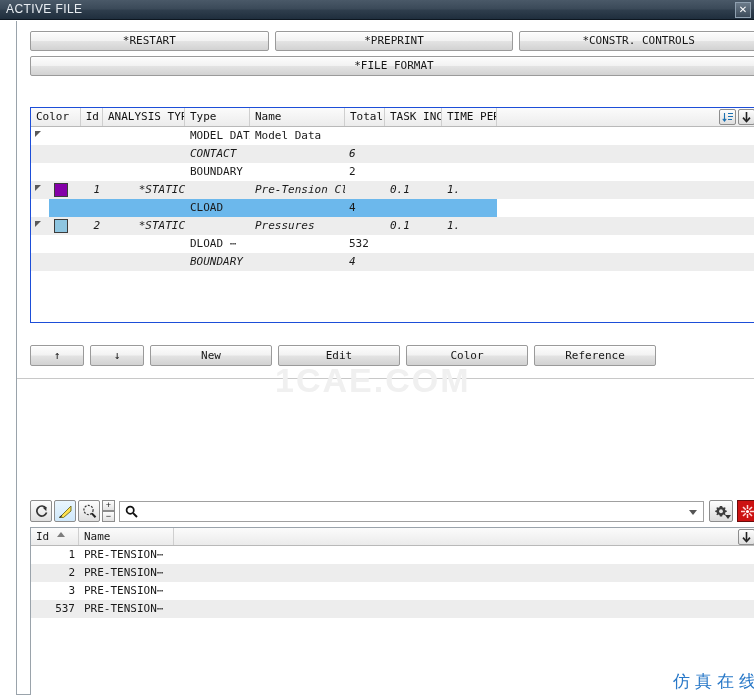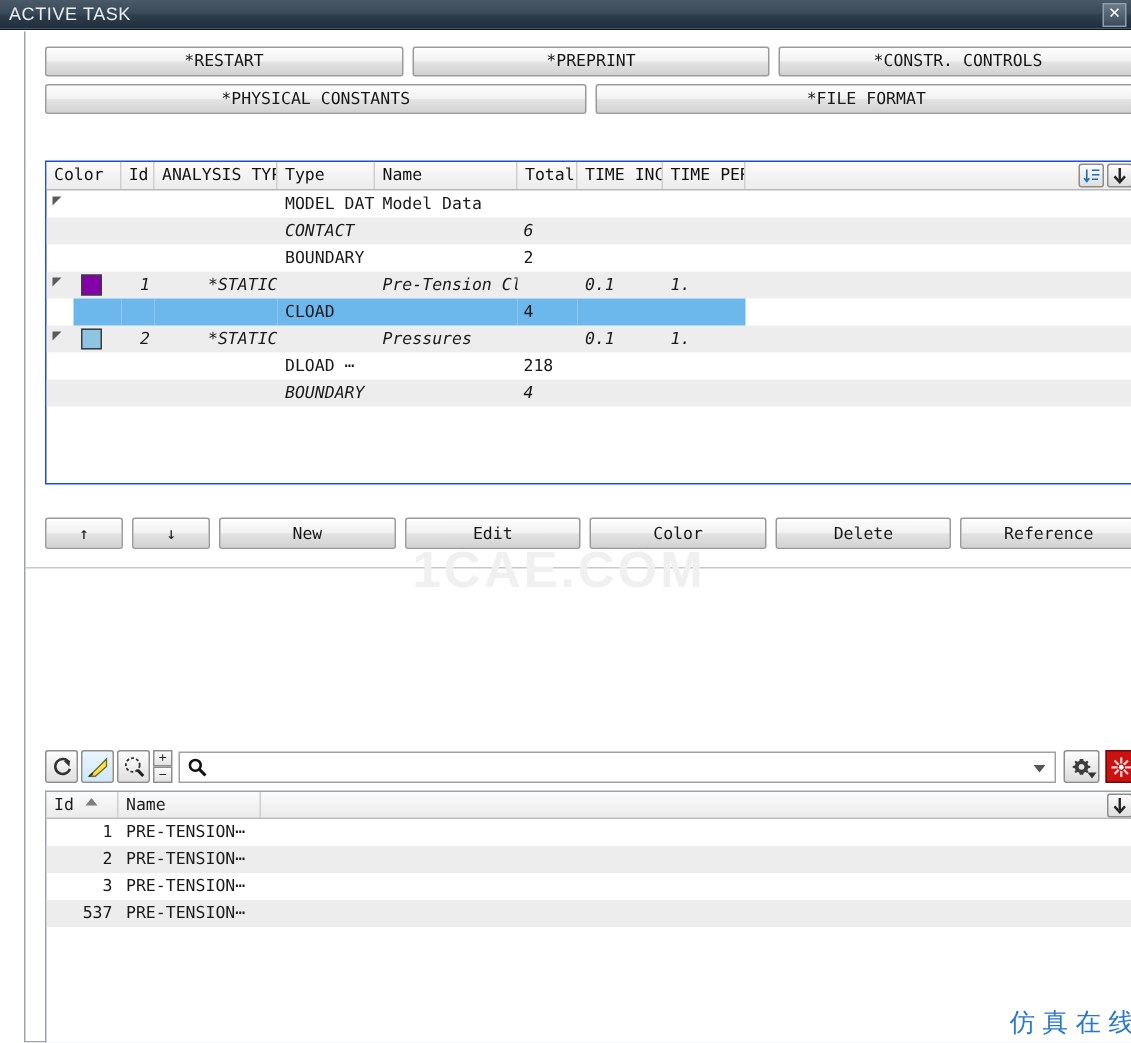--- a/index.html
+++ b/index.html
@@ -225,47 +225,46 @@
     font-size:15px;font-weight:bold;color:#e21414;
     letter-spacing:0px;user-select:none;pointer-events:none;
   }
 </style>
 </head>
 <body>
 
 <div id="app">
 
   <div class="titlebar">
-    <span class="tl-text">ACTIVE TASK</span>
+    <span class="tl-text">ACTIVE FILE</span>
     <div class="tl-close">✕</div>
   </div>
 
   <div class="frame">
 
     <div class="kwgrid">
       <div class="kwrow">
         <div class="btn">*RESTART</div>
         <div class="btn">*PREPRINT</div>
         <div class="btn">*CONSTR. CONTROLS</div>
       </div>
       <div class="kwrow">
-        <div class="btn">*PHYSICAL CONSTANTS</div>
         <div class="btn">*FILE FORMAT</div>
       </div>
     </div>
 
     <div class="tablepanel">
       <div class="thead">
         <div class="th" style="width:50px">Color</div>
         <div class="th" style="width:22px;text-align:right;padding-left:0;padding-right:3px">Id</div>
         <div class="th" style="width:82px">ANALYSIS TYPE</div>
         <div class="th" style="width:65px">Type</div>
         <div class="th" style="width:95px">Name</div>
         <div class="th" style="width:40px">Total</div>
-        <div class="th" style="width:57px">TIME INC</div>
+        <div class="th" style="width:57px">TASK INC</div>
         <div class="th" style="width:55px">TIME PER</div>
         <div class="th last"></div>
         <div class="hdr-btns">
           <div class="hbtn">
             <svg width="12" height="11" viewBox="0 0 12 11">
               <path d="M2.5 1 L2.5 8.5 M0.8 6.8 L2.5 9 L4.2 6.8" stroke="#1a6fb0" stroke-width="1.1" fill="none"></path>
               <path d="M6 1.5 H11 M6 4.5 H11 M6 7.5 H10" stroke="#1a6fb0" stroke-width="1.1"></path>
             </svg>
           </div>
           <div class="hbtn">
@@ -359,21 +358,21 @@
             <div class="cell c-tper">1.</div>
             <div class="cell c-rest"></div>
           </div>
           <div class="trow">
             <div class="cell c-exp"></div>
             <div class="cell c-color"></div>
             <div class="cell c-id"></div>
             <div class="cell c-atype"></div>
             <div class="cell c-type">DLOAD  ⋯</div>
             <div class="cell c-name"></div>
-            <div class="cell c-total">218</div>
+            <div class="cell c-total">532</div>
             <div class="cell c-tinc"></div>
             <div class="cell c-tper"></div>
             <div class="cell c-rest"></div>
           </div>
           <div class="trow alt">
             <div class="cell c-exp"></div>
             <div class="cell c-color"></div>
             <div class="cell c-id"></div>
             <div class="cell c-atype"></div>
             <div class="cell c-type">BOUNDARY</div>
@@ -385,21 +384,20 @@
           </div>
         </div>
     </div>
 
     <div class="actions">
       <div class="btn abtn abtn-arrow">↑</div>
       <div class="btn abtn abtn-arrow">↓</div>
       <div class="btn abtn abtn-wide">New</div>
       <div class="btn abtn abtn-wide">Edit</div>
       <div class="btn abtn abtn-wide">Color</div>
-      <div class="btn abtn abtn-wide">Delete</div>
       <div class="btn abtn abtn-wide">Reference</div>
     </div>
 
     <div class="divider"></div>
     <div class="divider2"></div>
 
     <div class="wm-big">1CAE.COM</div>
 
     <div class="toolbar">
       <div class="tb-ico">

